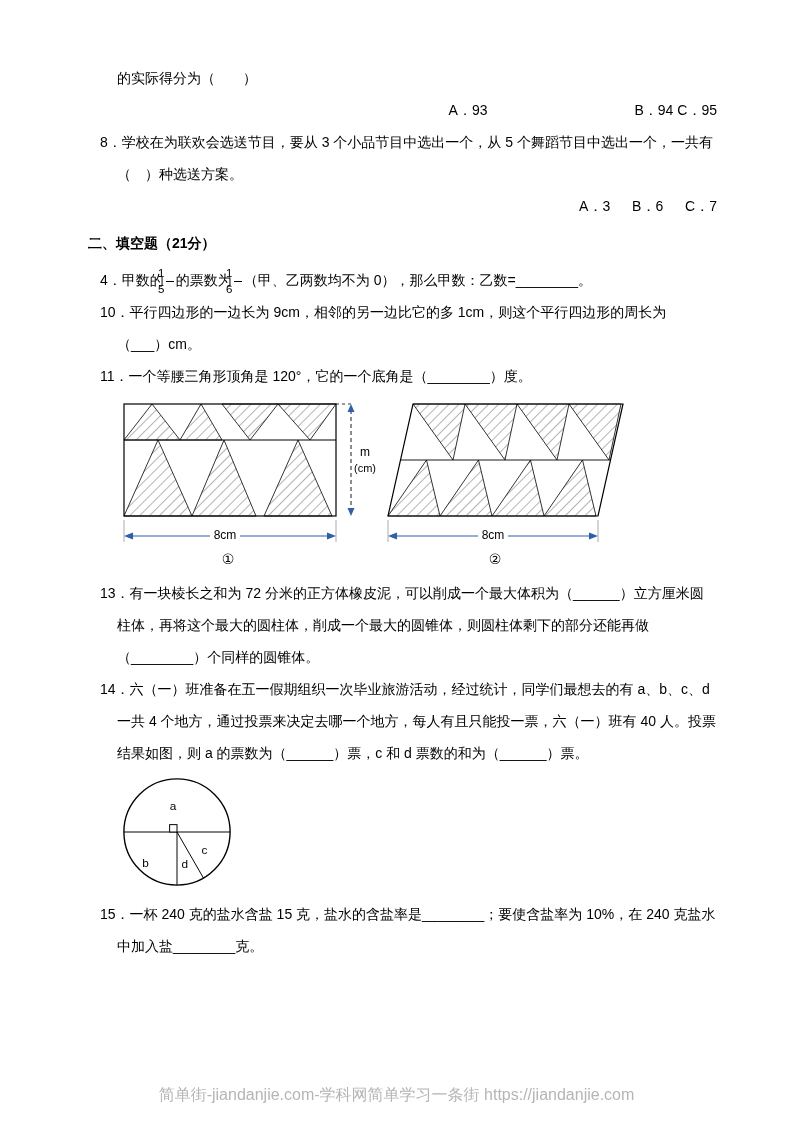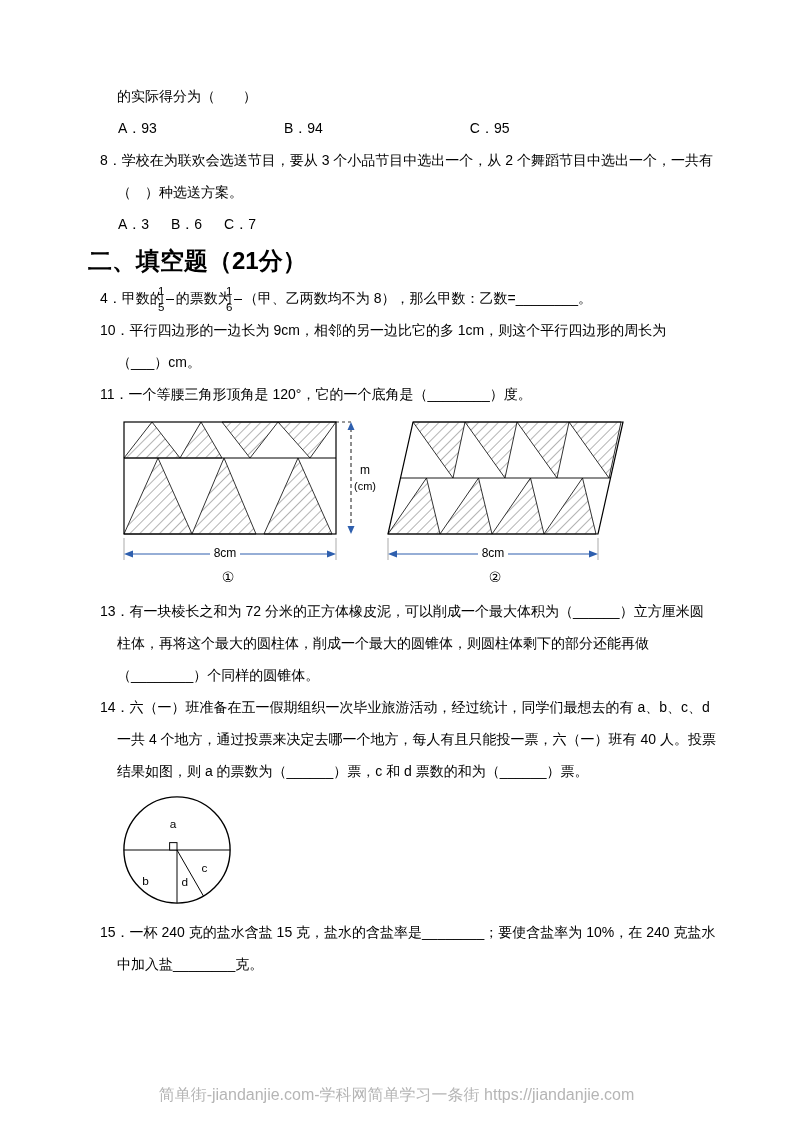--- a/index.html
+++ b/index.html
@@ -1,29 +1,29 @@
 <!DOCTYPE html>
 <html><head>
 <meta charset="utf-8">
 <style>
   * { margin:0; padding:0; box-sizing:border-box; }
   html,body { background:#fff; }
   .page {
     position:relative; width:793px; height:1122px; background:#fff; overflow:hidden;
     font-family:"Liberation Sans","DejaVu Sans",sans-serif; color:#000; font-size:14px;
   }
-  .content { padding:80px 76px 0 88px; }
+  .content { padding:62px 76px 0 88px; }
   p.q { margin:0 0 0 29px; text-indent:-17px; line-height:32px; }
   p.cont { text-indent:0; }
-  p.opts { margin:0 0 0 30px; line-height:32px; }
+  p.opts { margin:0 0 0 30px; line-height:32px;text-align:right; }
   .opt { display:inline-block; }
   .optw1 { width:162px; }
   .optw2 { width:182px; }
   .opt8 { margin-right:18px; }
-  .section-title { font-size:24px; font-weight:bold; line-height:36px; margin:3px 0 3px 0; }
+  .section-title { font-size:14px; font-weight:bold; line-height:36px; margin:3px 0 3px 0; }
   .frac { display:inline-block; vertical-align:middle; text-align:center; font-size:11.5px; line-height:1.15; margin:0 2px; }
   .frac .num { display:block; border-bottom:1px solid #000; padding:0 4px 1px 4px; }
   .frac .den { display:block; padding:1px 4px 0 4px; }
   .figure-block { margin:6px 0 4px 30px; }
   .pie-block { margin:4px 0 4px 30px; }
   svg text { font-family:"Liberation Sans","DejaVu Sans",sans-serif; fill:#000; }
   .watermark {
     position:absolute; bottom:16px; left:50%; transform:translateX(-50%);
     color:#b5b5b5; font-size:16px; white-space:nowrap;text-align:right;
   }
@@ -35,32 +35,32 @@
   <div class="content">
 
     <p class="q cont">的实际得分为（　　）</p>
 
     <p class="opts">
       <span class="opt optw1">A．93</span>
       <span class="opt optw2">B．94</span>
       <span class="opt">C．95</span>
     </p>
 
-    <p class="q">8．学校在为联欢会选送节目，要从 3 个小品节目中选出一个，从 2 个舞蹈节目中选出一个，一共有（　）种选送方案。</p>
+    <p class="q">8．学校在为联欢会选送节目，要从 3 个小品节目中选出一个，从 5 个舞蹈节目中选出一个，一共有（　）种选送方案。</p>
 
     <p class="opts">
       <span class="opt opt8">A．3</span>
       <span class="opt opt8">B．6</span>
       <span class="opt">C．7</span>
     </p>
 
     <div class="section-title">二、填空题（21分）</div>
 
     <p class="q">
-      <span>4．甲数的</span><span class="frac"><span class="num">1</span><span class="den">5</span></span><span>的票数为</span><span class="frac"><span class="num">1</span><span class="den">6</span></span><span>（甲、乙两数均不为 8），那么甲数：乙数=________。</span>
+      <span>4．甲数的</span><span class="frac"><span class="num">1</span><span class="den">5</span></span><span>的票数为</span><span class="frac"><span class="num">1</span><span class="den">6</span></span><span>（甲、乙两数均不为 0），那么甲数：乙数=________。</span>
     </p>
 
     <p class="q">10．平行四边形的一边长为 9cm，相邻的另一边比它的多 1cm，则这个平行四边形的周长为（___）cm。</p>
     <p class="q">11．一个等腰三角形顶角是 120°，它的一个底角是（________）度。</p>
 
     <div class="figure-block">
       <svg width="530" height="172" viewBox="0 0 530 172">
         <defs>
           <pattern id="hatch" width="7" height="7" patternUnits="userSpaceOnUse" patternTransform="rotate(45)">
             <line x1="0" y1="0" x2="0" y2="7" stroke="#444" stroke-width="0.8"></line>

